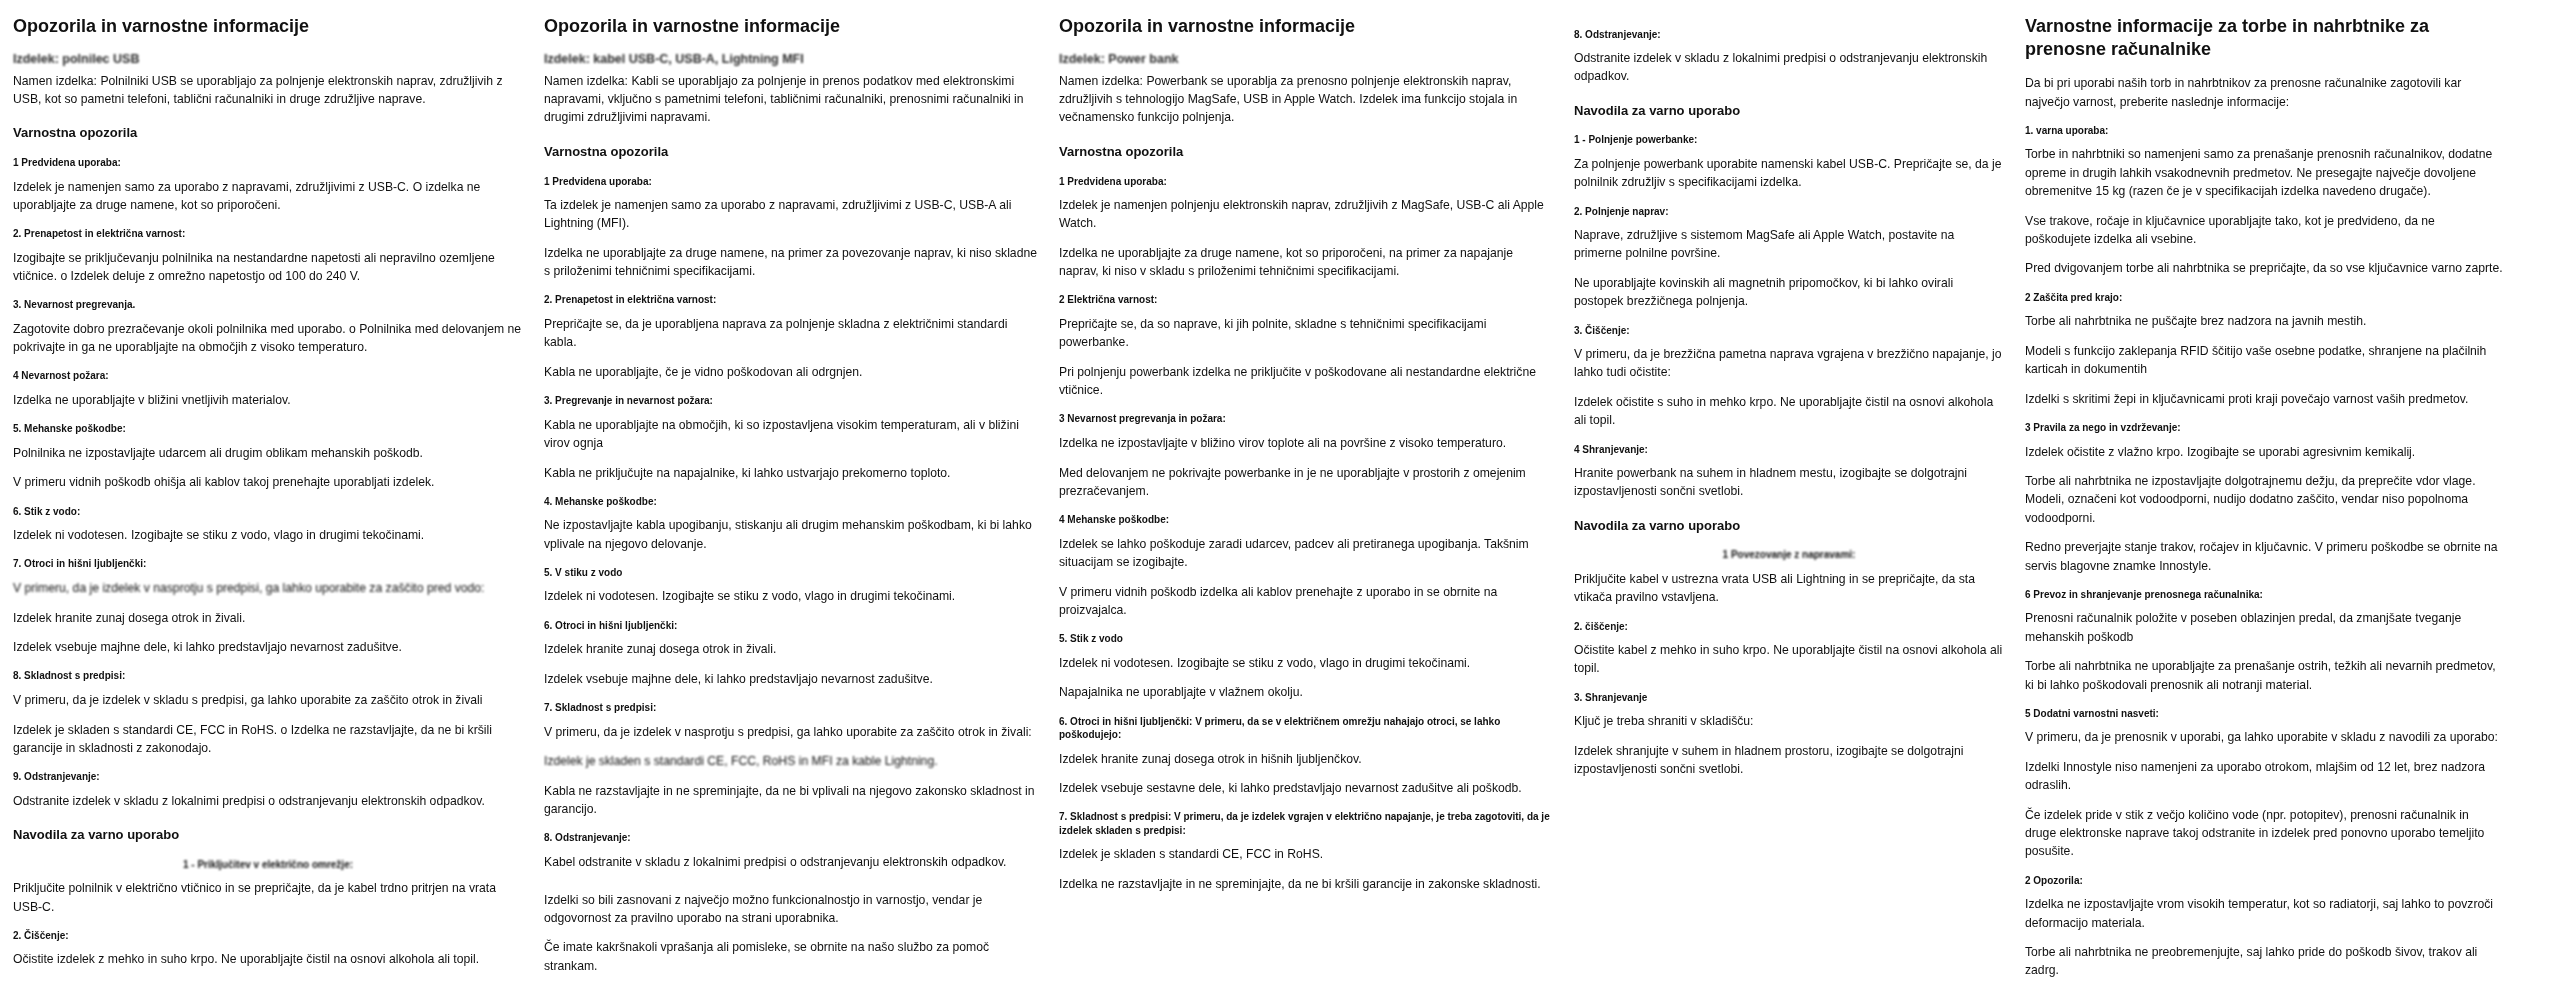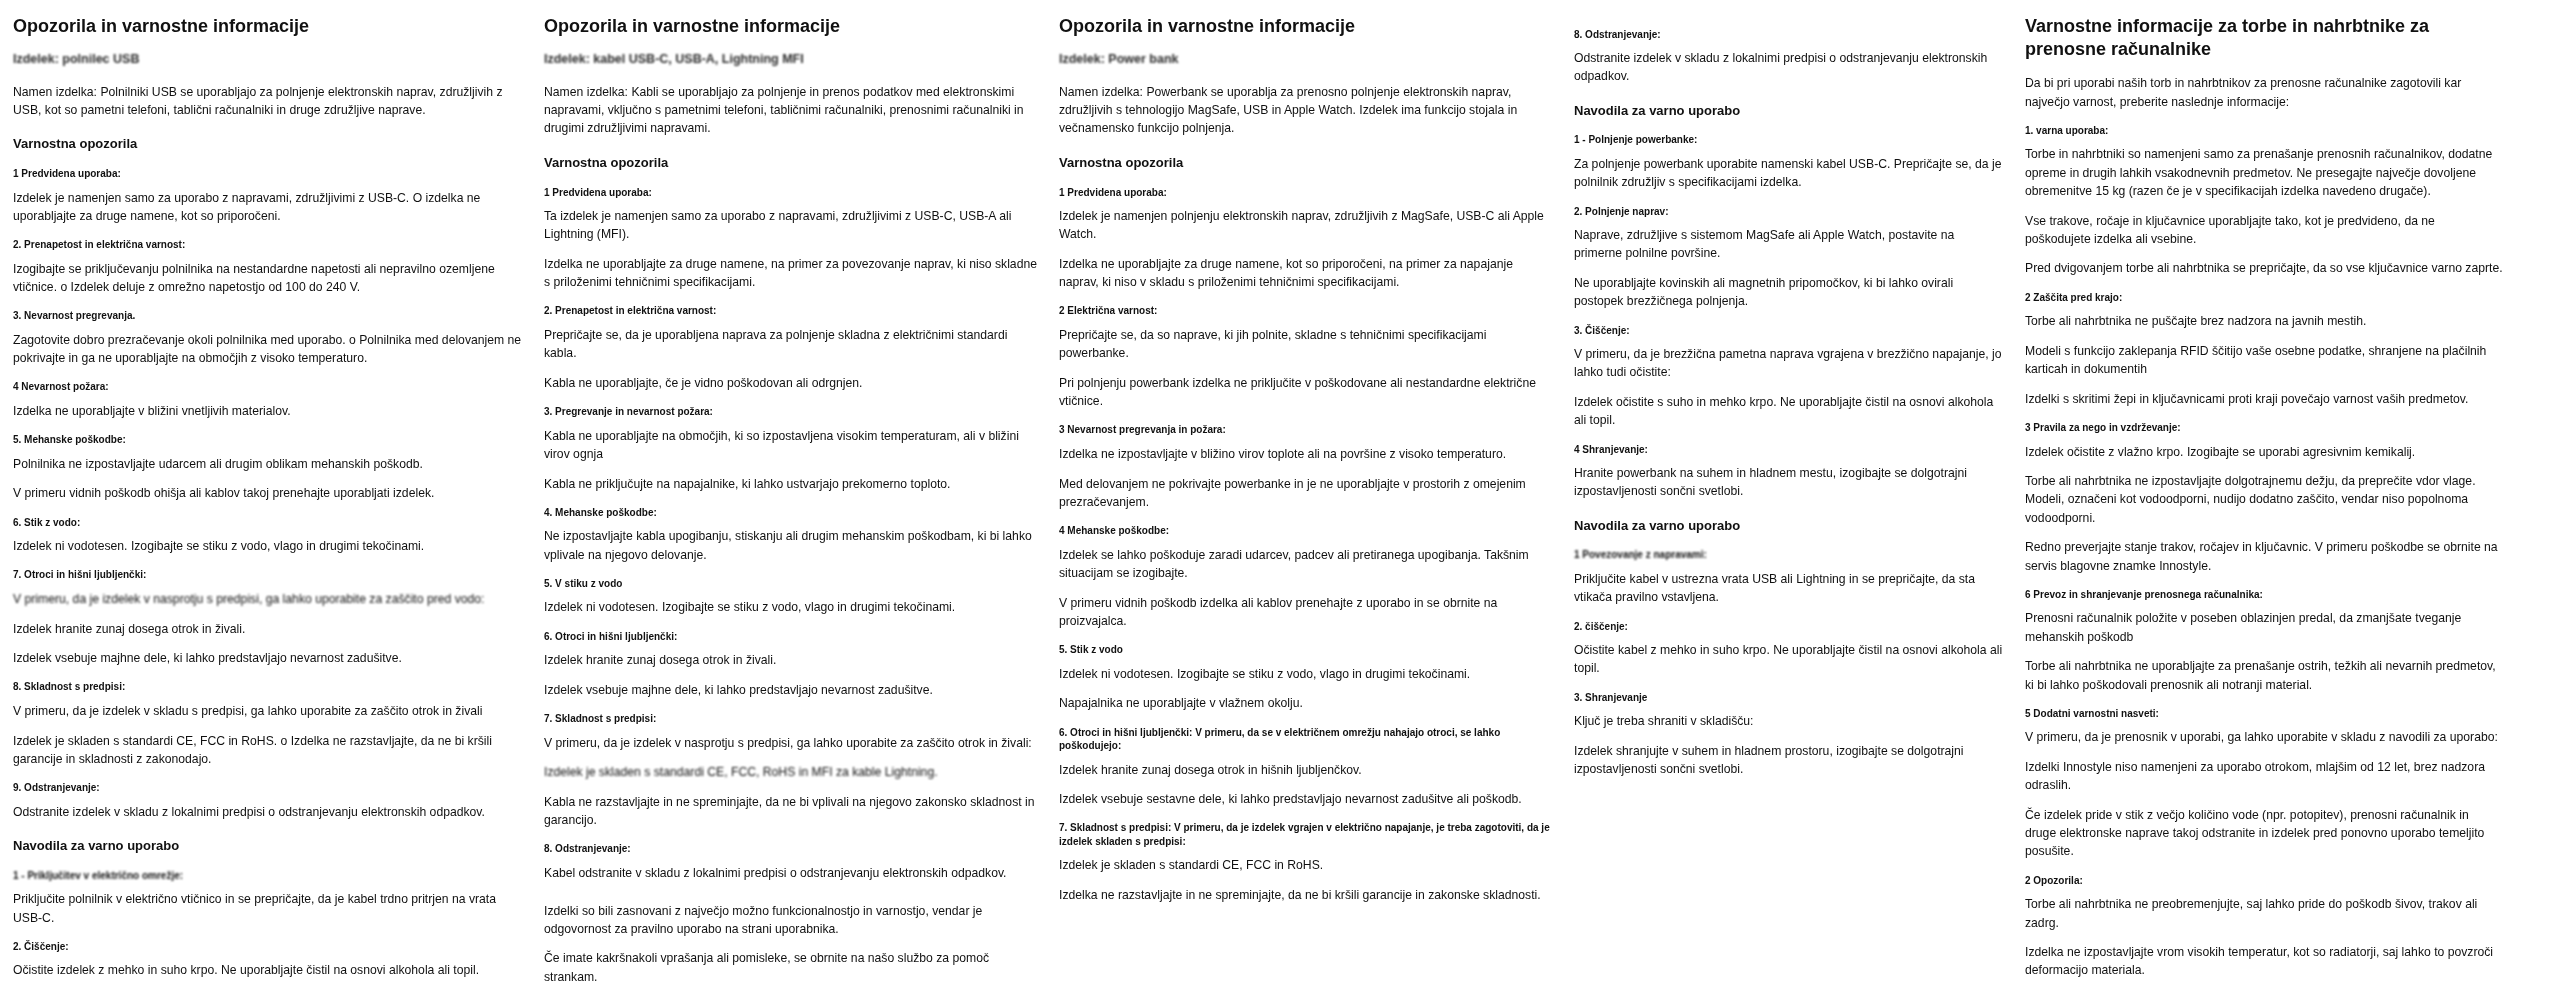--- a/index.html
+++ b/index.html
@@ -35,40 +35,41 @@
 
   h2.doc-title {
     font-size: 18px;
     font-weight: bold;
     margin: 0 0 13px 0;
     line-height: 1.3;
   }
   .sub-title {
     font-size: 12.5px;
     font-weight: bold;
-    margin: 0 0 15px 0;
+    margin: 0 0 4px 0;
     line-height: 1.35;
   }
   .sub-title.blurred {
     color: #2b2b2b;
     filter: blur(0.9px);
   }
   .sec-head {
     font-size: 13px;
     font-weight: bold;
     margin: 16px 0 9.7px 0;
   }
   .item-head {
     font-size: 10px;
     font-weight: bold;
     margin: 13px 0 8px 0;
     line-height: 1.35;
   }
   .item-head.blurred {
     filter: blur(0.8px);
+    text-align: center;
   }
   p.para {
     margin: 0 0 11.3px 0;
     font-size: 12.2px;
     line-height: 1.5;
   }
   p.blurline {
     filter: blur(0.8px);
   }
   .spacer-lg { height: 8px; }
@@ -221,19 +222,19 @@
         <p class="para">Torbe ali nahrbtnika ne izpostavljajte dolgotrajnemu dežju, da preprečite vdor vlage. Modeli, označeni kot vodoodporni, nudijo dodatno zaščito, vendar niso popolnoma vodoodporni.</p>
         <p class="para">Redno preverjajte stanje trakov, ročajev in ključavnic. V primeru poškodbe se obrnite na servis blagovne znamke Innostyle.</p>
         <div class="item-head">6 Prevoz in shranjevanje prenosnega računalnika:</div>
         <p class="para">Prenosni računalnik položite v poseben oblazinjen predal, da zmanjšate tveganje mehanskih poškodb</p>
         <p class="para">Torbe ali nahrbtnika ne uporabljajte za prenašanje ostrih, težkih ali nevarnih predmetov, ki bi lahko poškodovali prenosnik ali notranji material.</p>
         <div class="item-head">5 Dodatni varnostni nasveti:</div>
         <p class="para">V primeru, da je prenosnik v uporabi, ga lahko uporabite v skladu z navodili za uporabo:</p>
         <p class="para">Izdelki Innostyle niso namenjeni za uporabo otrokom, mlajšim od 12 let, brez nadzora odraslih.</p>
         <p class="para">Če izdelek pride v stik z večjo količino vode (npr. potopitev), prenosni računalnik in druge elektronske naprave takoj odstranite in izdelek pred ponovno uporabo temeljito posušite.</p>
         <div class="item-head">2 Opozorila:</div>
+        <p class="para">Izdelka ne izpostavljajte vrom visokih temperatur, kot so radiatorji, saj lahko to povzroči deformacijo materiala.</p>
         <p class="para">Torbe ali nahrbtnika ne preobremenjujte, saj lahko pride do poškodb šivov, trakov ali zadrg.</p>
-        <p class="para">Izdelka ne izpostavljajte vrom visokih temperatur, kot so radiatorji, saj lahko to povzroči deformacijo materiala.</p>
       </div>
   </div>
 
 </div>
 
 
 </body></html>

